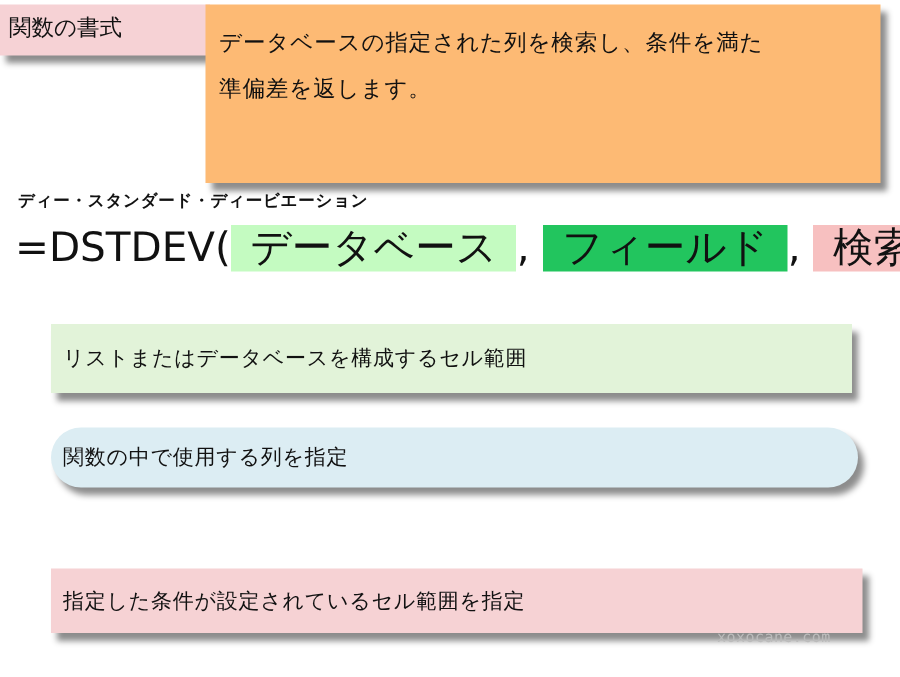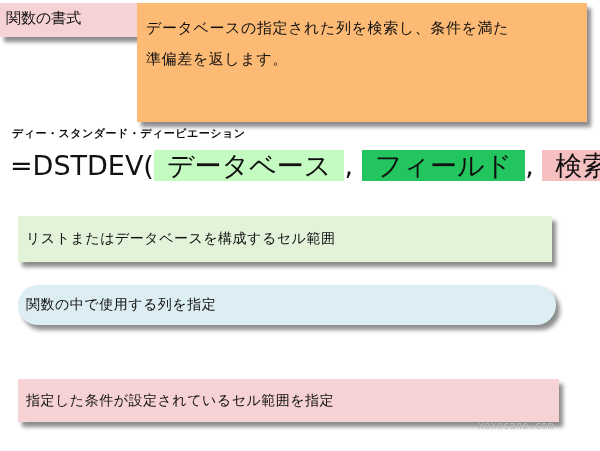--- a/index.html
+++ b/index.html
@@ -29,21 +29,21 @@
   }
   #formula {
     left: 10px; top: 148px; font-size: 27px; line-height: 36px; white-space: nowrap;
   }
   #formula .hl { padding: 0 13px; }
   .arg-db { background: #c4fbc1; }
   .arg-field { background: #22c55e; }
   .arg-crit { background: #f7c0c0; }
 
   .note {
-    left: 18px; font-size: 14px; padding-left: 8px; display: flex; align-items: center;
+    left: 34px; font-size: 14px; padding-left: 8px; display: flex; align-items: center;
     letter-spacing: 0.5px;
   }
   #note-db { top: 216px; width: 534px; height: 46px; background: #e2f3d9; }
   #note-field { top: 285px; width: 538px; height: 40px; background: #dcedf3; border-radius: 20px; }
   #note-crit { top: 347px; width: 541px; height: 43px; background: #f6d2d4; margin-top: 32px; }
 
   #watermark {
     left: 478px; top: 420px; font-size: 10px; color: #bbbbbb; letter-spacing: 0.3px;
     font-family: "DejaVu Sans Mono", monospace;
   }

